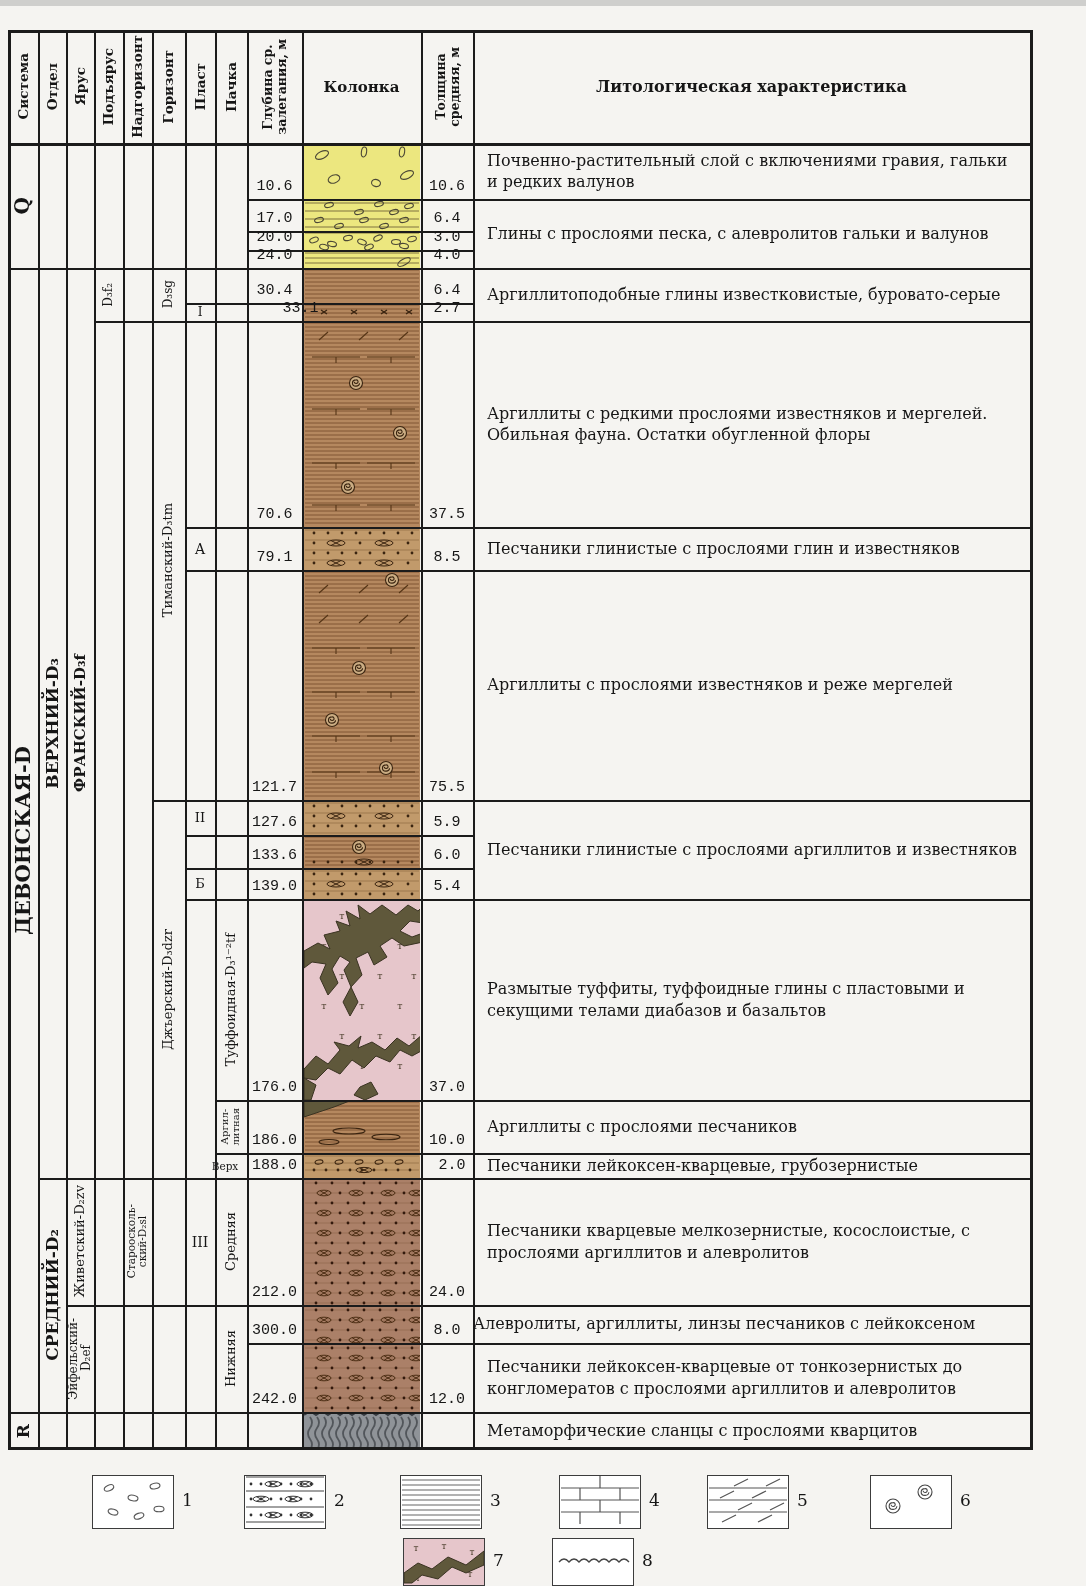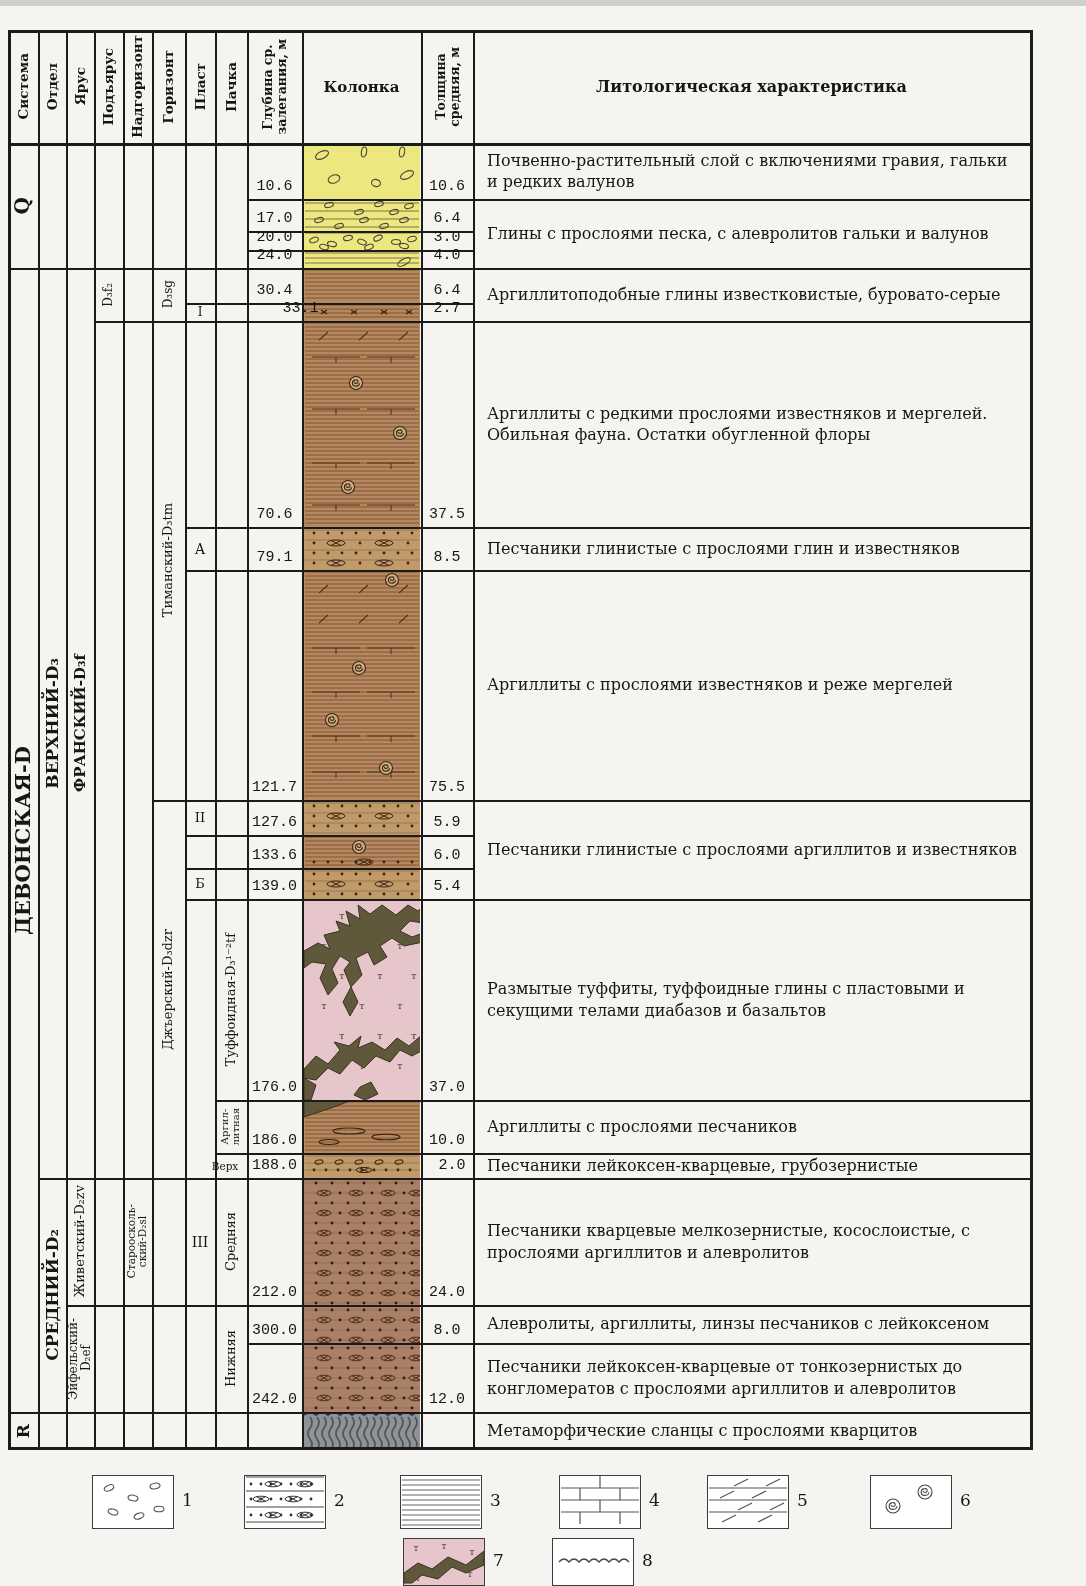--- a/index.html
+++ b/index.html
@@ -979,21 +979,21 @@
       </div>
       <div class="desc" style="left: 487px; top: 1100px; width: 534px; height: 53px;">
         <span>Аргиллиты с прослоями песчаников</span>
       </div>
       <div class="desc" style="left: 487px; top: 1153px; width: 534px; height: 25px;">
         <span>Песчаники лейкоксен-кварцевые, грубозернистые</span>
       </div>
       <div class="desc" style="left: 487px; top: 1178px; width: 534px; height: 127px;">
         <span>Песчаники кварцевые мелкозернистые, косослоистые, с прослоями аргиллитов и алевролитов</span>
       </div>
-      <div class="desc" style="left: 487px; top: 1305px; width: 534px; height: 38px;">
+      <div class="desc" style="left: 473px; top: 1305px; width: 534px; height: 38px;">
         <span>Алевролиты, аргиллиты, линзы песчаников с лейкоксеном</span>
       </div>
       <div class="desc" style="left: 487px; top: 1343px; width: 534px; height: 69px;">
         <span>Песчаники лейкоксен-кварцевые от тонкозернистых до конгломератов с прослоями аргиллитов и алевролитов</span>
       </div>
       <div class="desc" style="left: 487px; top: 1412px; width: 534px; height: 38px;">
         <span>Метаморфические сланцы с прослоями кварцитов</span>
       </div>
       <div class="legend-box" style="left: 92px; top: 1475px; width: 80px; height: 52px;"><svg width="80" height="52" viewBox="0 0 80 52">
           <rect x="0" y="0" width="80" height="52" fill="#ffffff"></rect>

